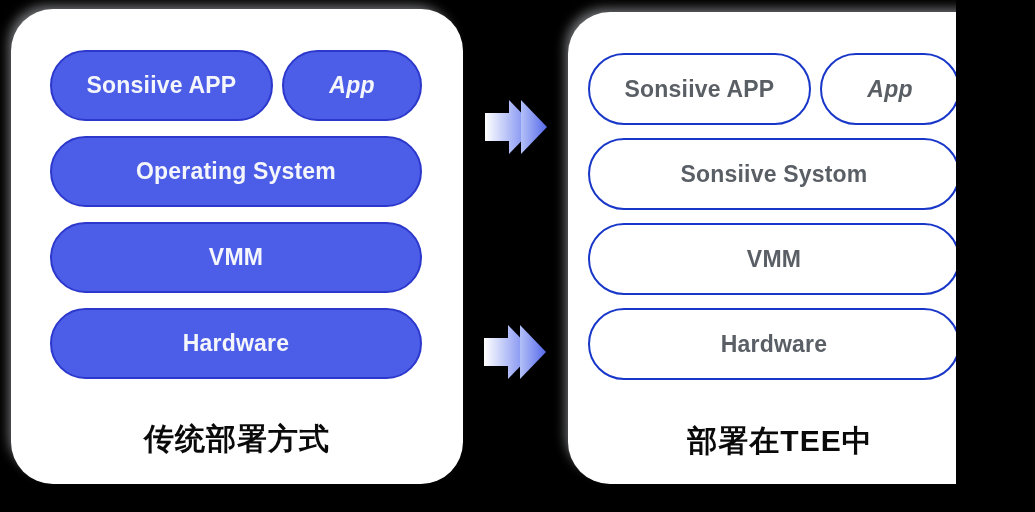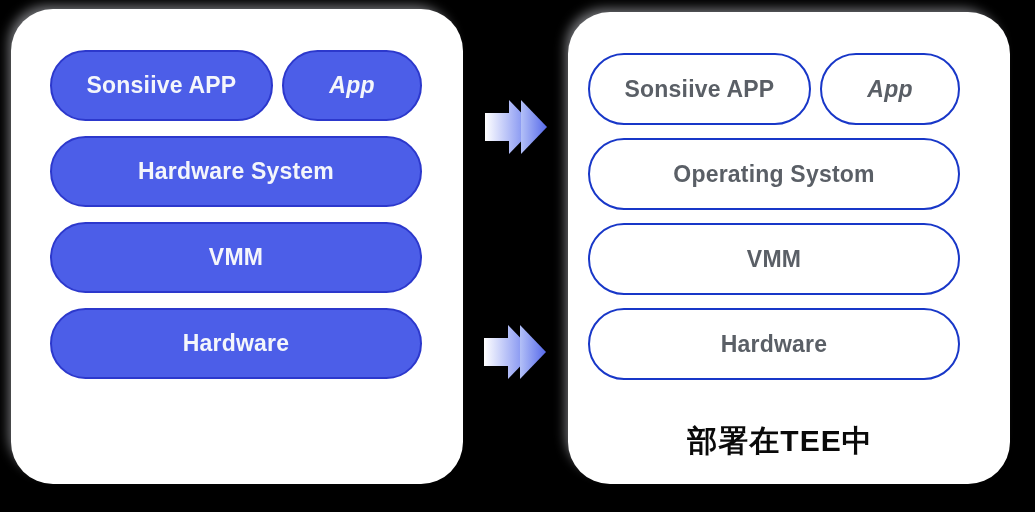--- a/index.html
+++ b/index.html
@@ -3,21 +3,21 @@
 <meta charset="utf-8">
 <style>
   html, body {
     margin: 0;
     padding: 0;
     background: var(--background, #000);
     font-family: "Liberation Sans", "DejaVu Sans", sans-serif;
   }
   .stage {
     position: relative;
-    width: 1035px;
+    width: 956px;
     height: 512px;
     background: var(--background, #000);
     overflow: hidden;
   }
   .panel {
     position: absolute;
     background: var(--panel, #fff);
     border-radius: 42px;
     box-shadow: -6px -7px 12px -4px rgba(235, 238, 245, 0.5);
   }
@@ -98,34 +98,35 @@
       <div class="pill-row">
         <div class="pill pill-filled pill-wide">
           <span>Sonsiive APP</span>
         </div>
         <div class="pill pill-filled pill-narrow">
           <span>App</span>
         </div>
       </div>
       <div class="pill-row">
         <div class="pill pill-filled">
-          <span>Hardware System</span>
+          <span>Operating System</span>
         </div>
       </div>
       <div class="pill-row">
         <div class="pill pill-filled">
           <span>VMM</span>
         </div>
       </div>
       <div class="pill-row">
         <div class="pill pill-filled">
           <span>Hardware</span>
         </div>
       </div>
     </div>
+    <div class="caption">传统部署方式</div>
   </div>
 
   <svg class="arrow arrow-top" viewBox="0 0 68 54" aria-hidden="true">
     <defs>
       <linearGradient id="arrowGradBack" x1="0" y1="0" x2="1" y2="0">
         <stop offset="0" stop-color="#ffffff"></stop>
         <stop offset="1" stop-color="#6277ee"></stop>
       </linearGradient>
       <linearGradient id="arrowGradFront" x1="0" y1="0" x2="1" y2="0">
         <stop offset="0" stop-color="#b3c0f7"></stop>
@@ -146,21 +147,21 @@
       <div class="pill-row">
         <div class="pill pill-outlined pill-wide">
           <span>Sonsiive APP</span>
         </div>
         <div class="pill pill-outlined pill-narrow">
           <span>App</span>
         </div>
       </div>
       <div class="pill-row">
         <div class="pill pill-outlined">
-          <span>Operating Systom</span>
+          <span>Sonsiive Systom</span>
         </div>
       </div>
       <div class="pill-row">
         <div class="pill pill-outlined">
           <span>VMM</span>
         </div>
       </div>
       <div class="pill-row">
         <div class="pill pill-outlined">
           <span>Hardware</span>

